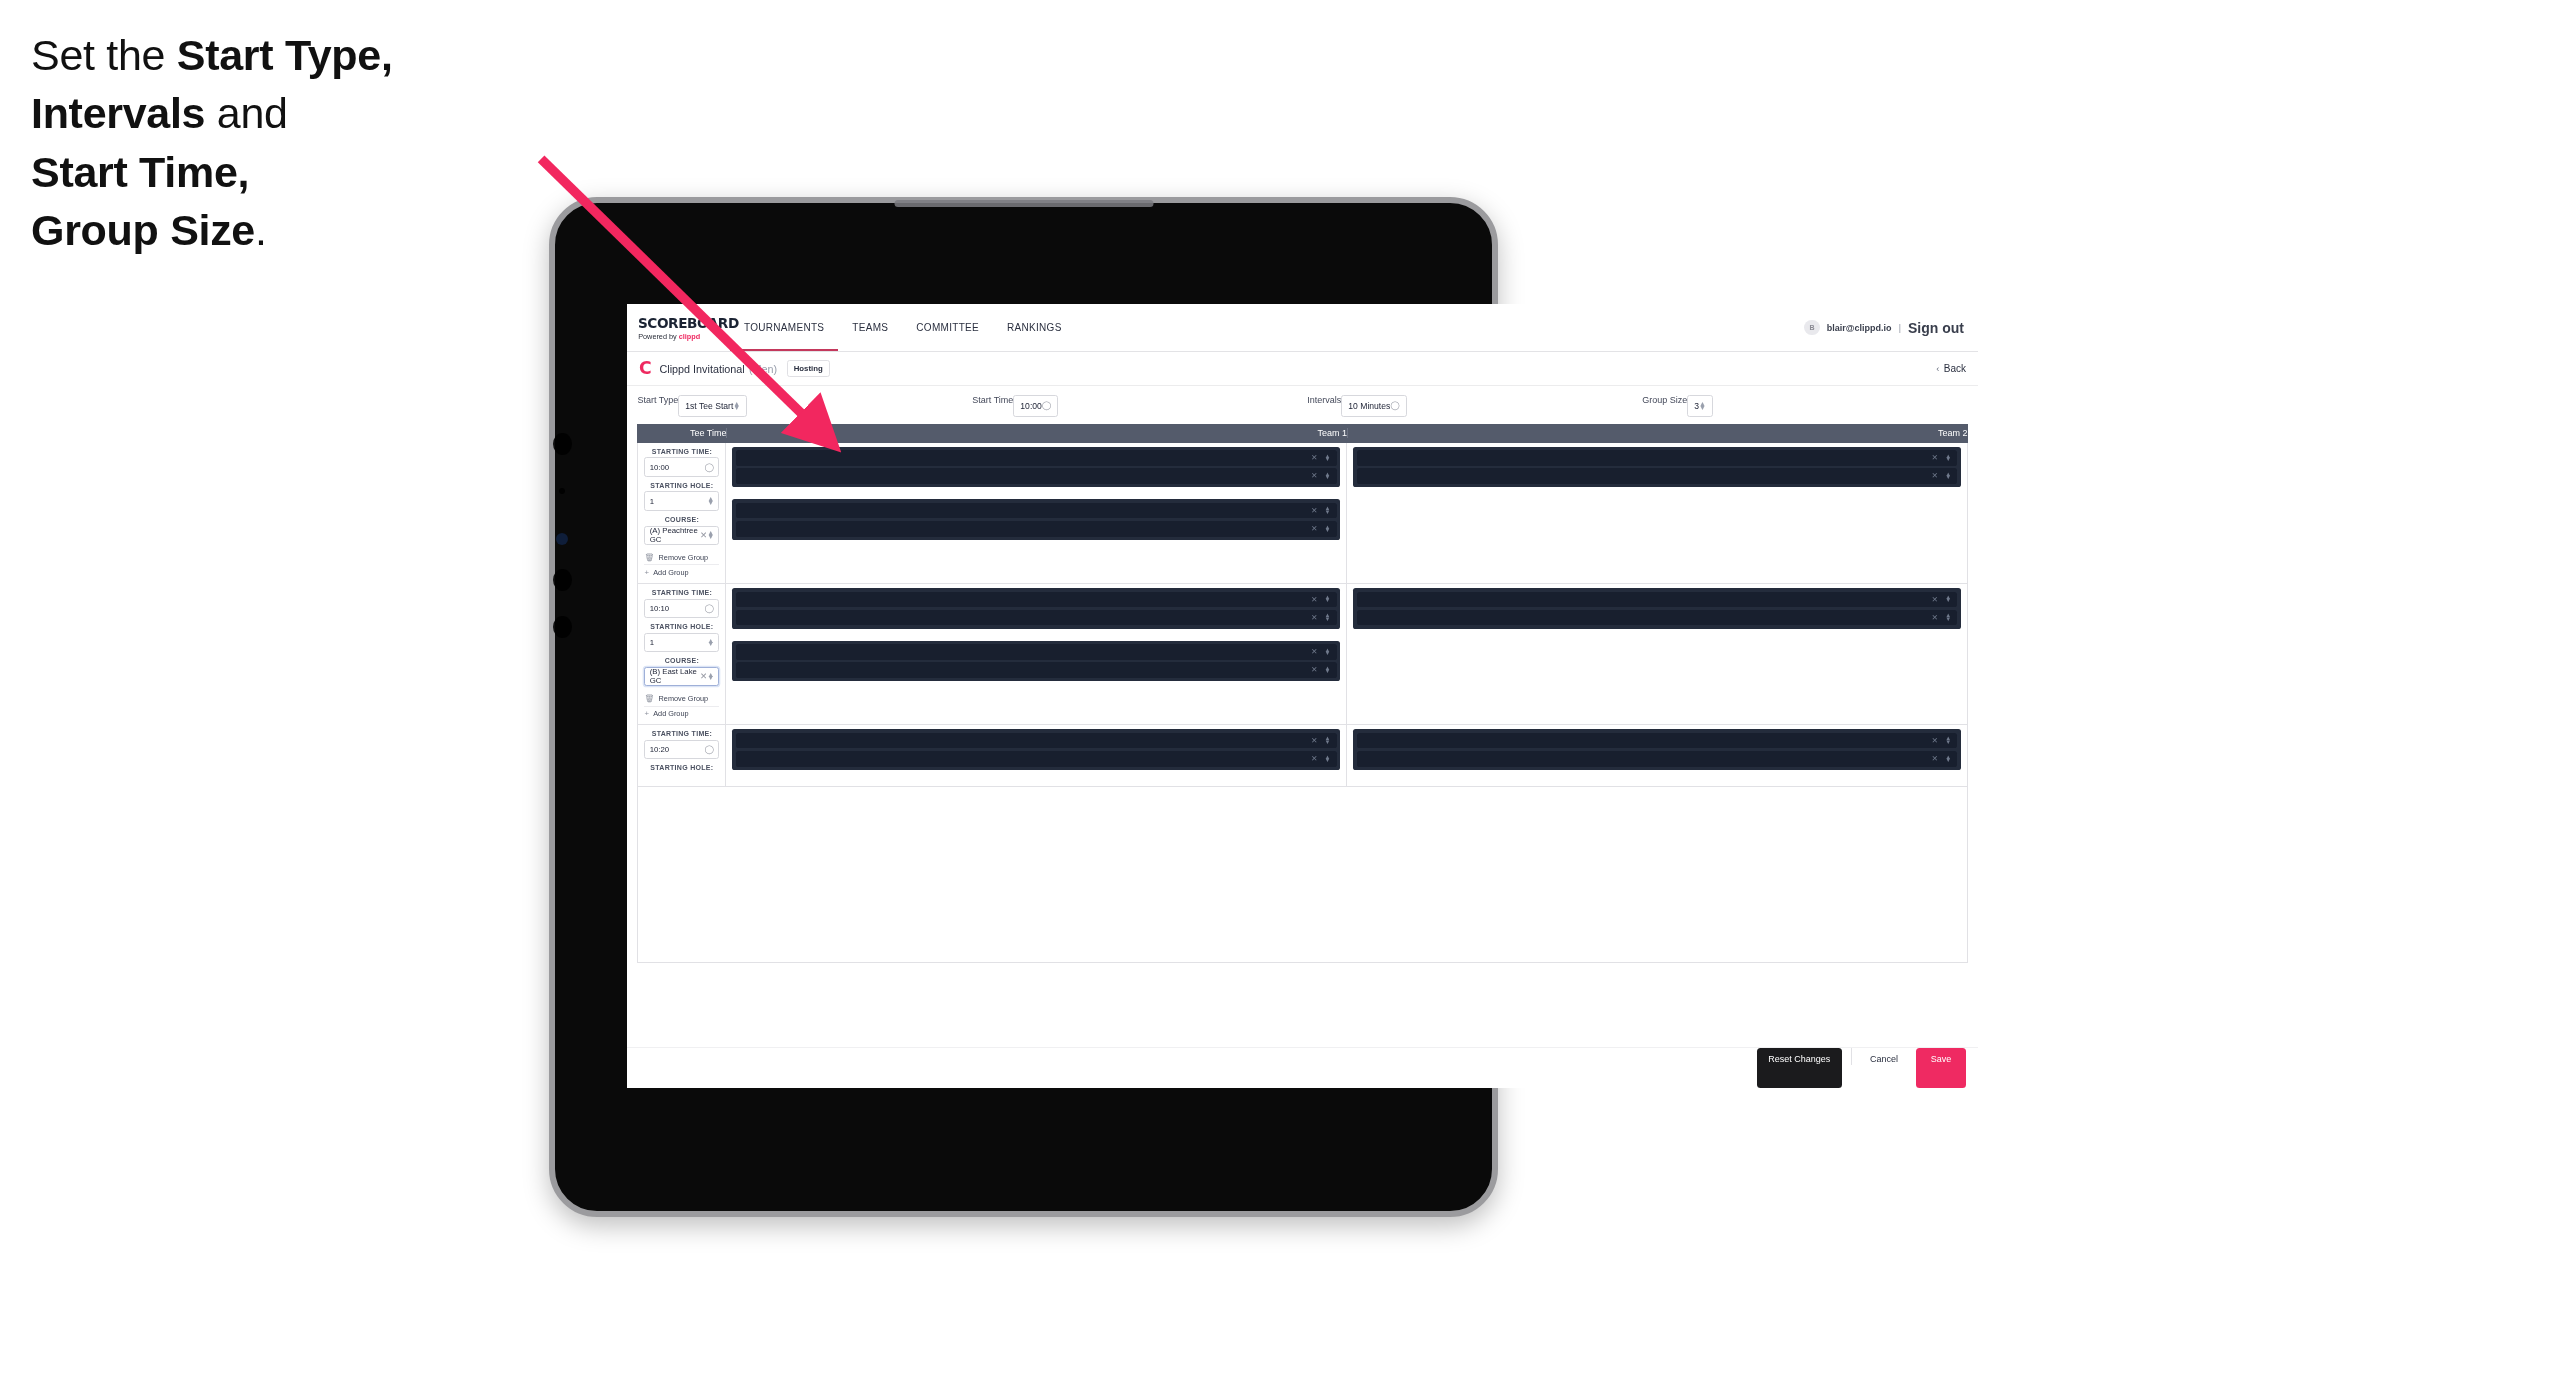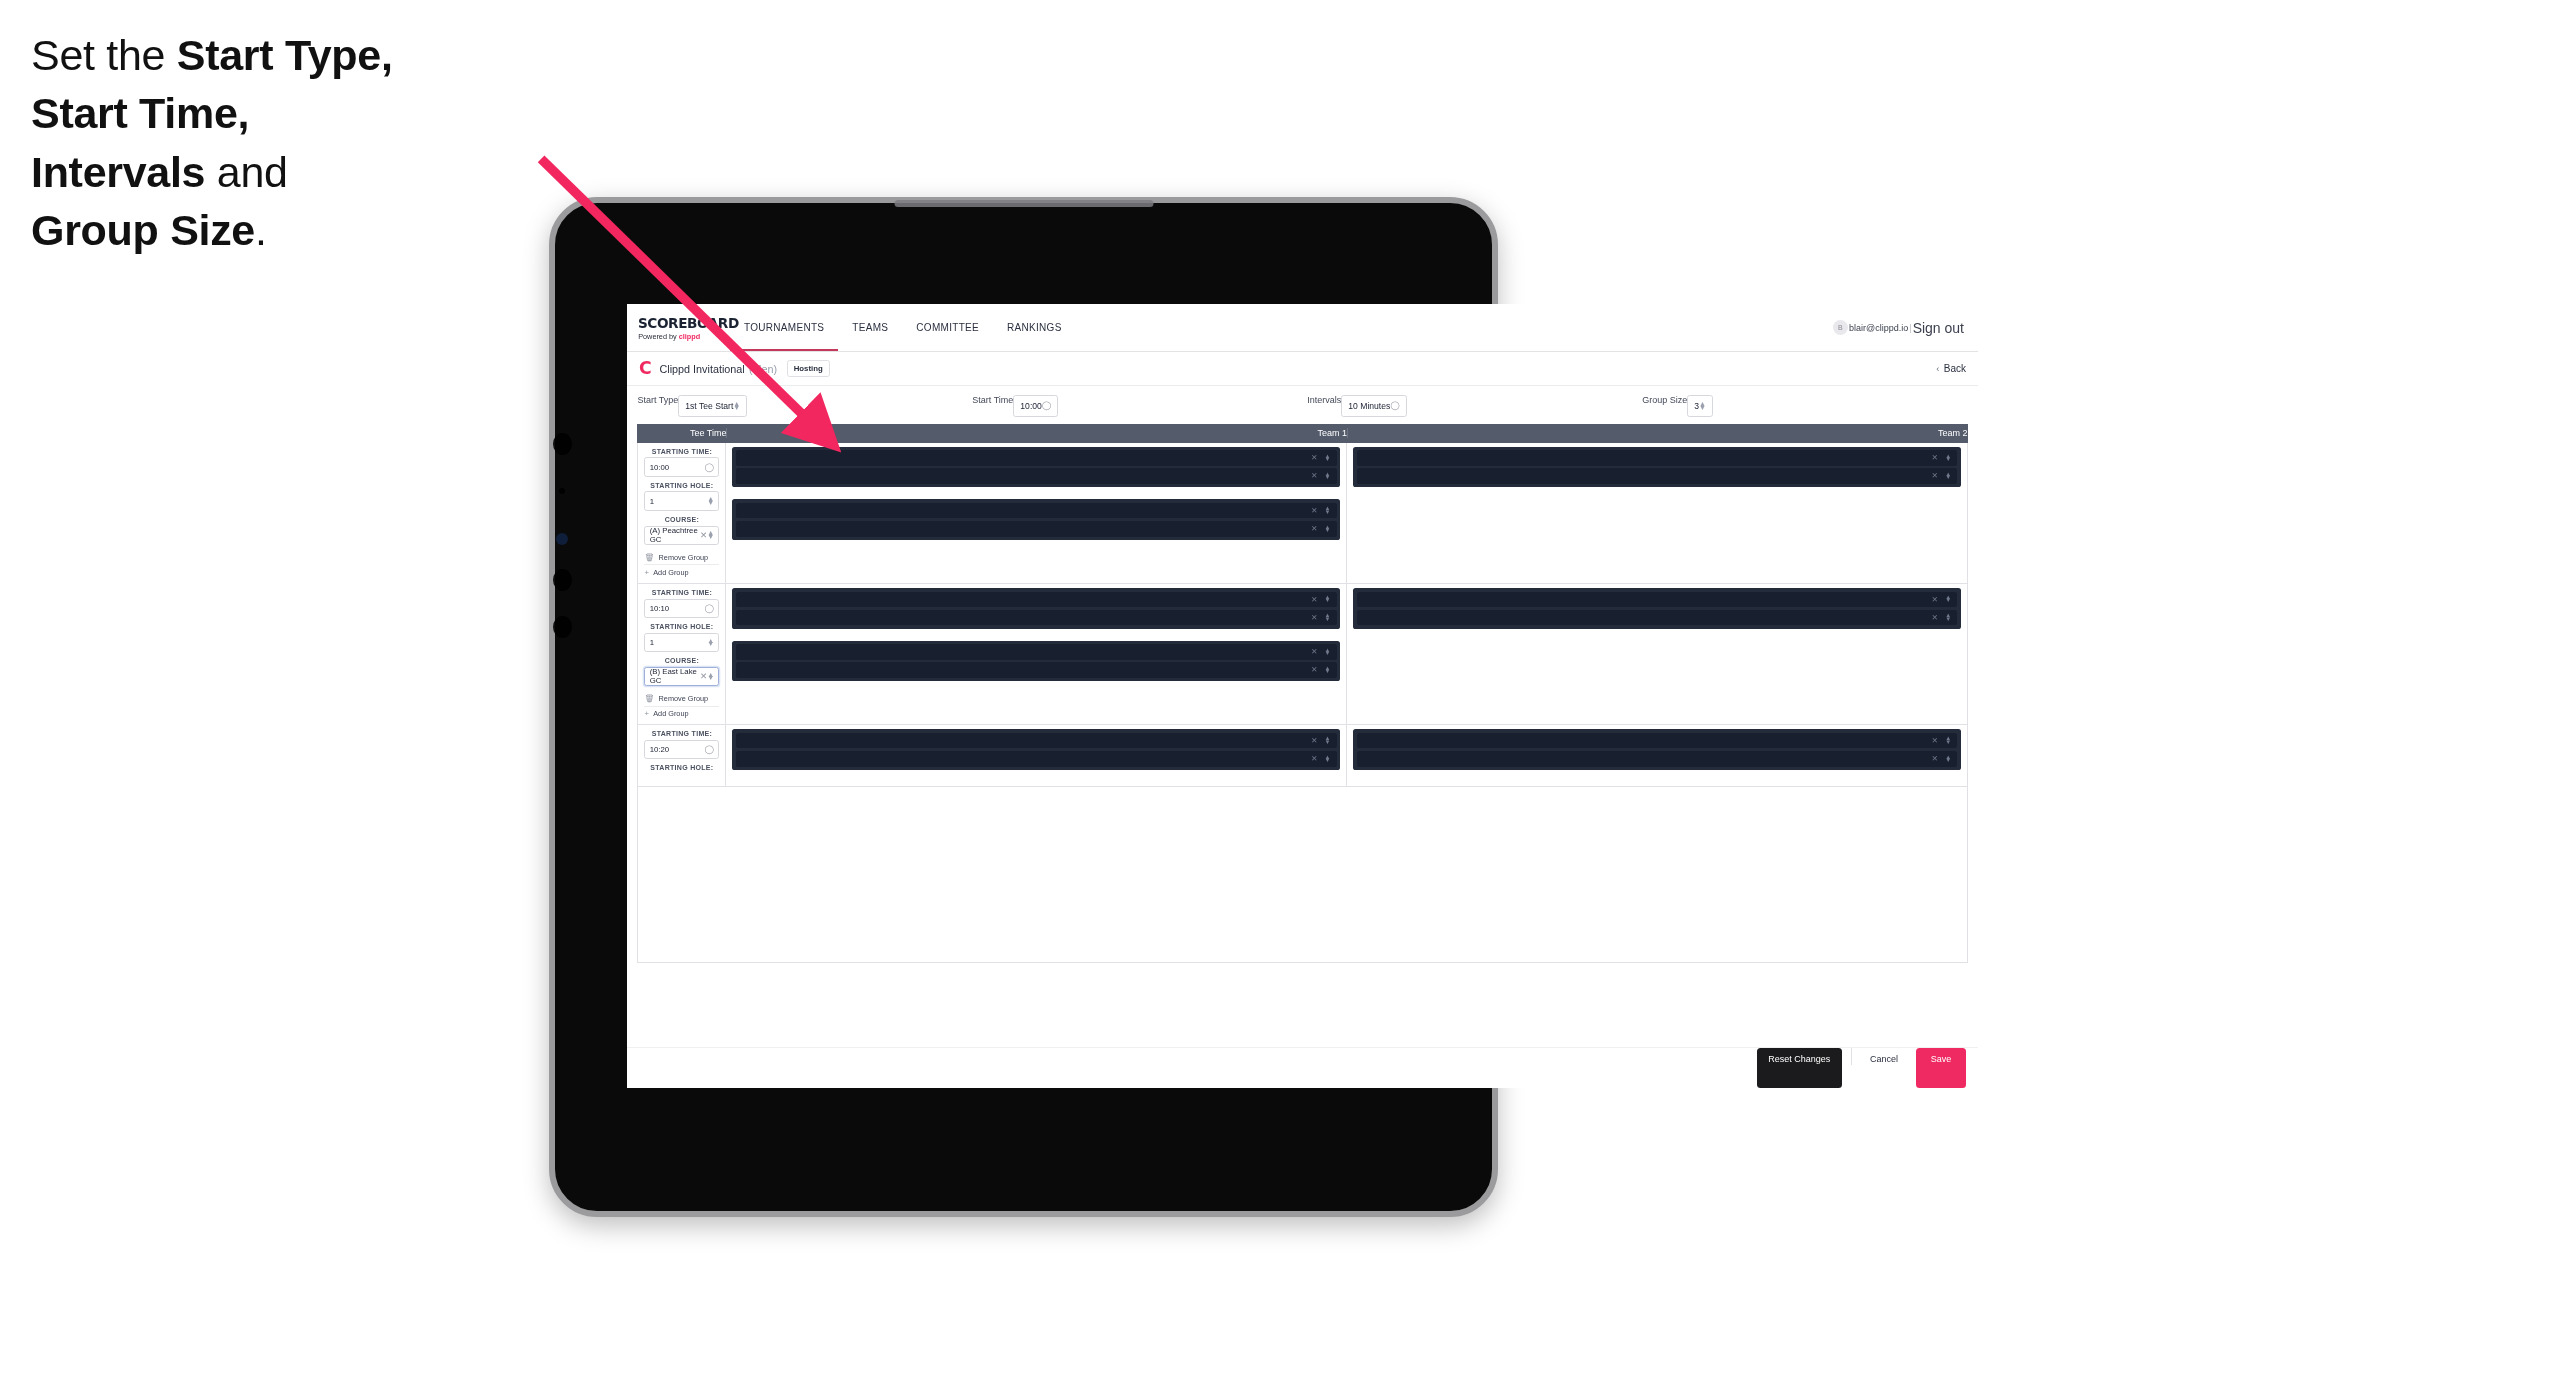--- a/index.html
+++ b/index.html
@@ -52,21 +52,21 @@
         padding-left:11.2px;box-sizing:border-box;}
   .logo-main{font-size:14.7px;font-weight:800;letter-spacing:-0.5px;color:#1b2333;
              font-family:"DejaVu Sans", sans-serif;transform:scaleX(.93);transform-origin:left;}
   .logo-sub{font-size:7.3px;color:#2b2f3a;margin-top:0.9px;}
   .logo-sub .pink{color:#ef2a62;font-weight:700;}
   .nav{display:flex;align-items:stretch;margin-left:12px;}
   .nav-item{display:flex;align-items:center;padding:0 14px;font-size:10px;
             color:#2b3040;letter-spacing:0.3px;cursor:pointer;position:relative;}
   .nav-item.active::after{content:"";position:absolute;left:0;right:0;bottom:0;
             height:2.2px;background:#c4385c;}
-  .user-zone{margin-left:auto;display:flex;align-items:center;padding-right:14px;gap:1px;}
+  .user-zone{margin-left:auto;display:flex;align-items:center;padding-right:14px;gap:7px;font-weight:bold;}
   .avatar{width:15.5px;height:15.5px;border-radius:50%;background:#e9e9ed;
           display:flex;align-items:center;justify-content:center;font-size:7px;color:#8a8a93;}
   .user-email{font-size:9px;color:#3a3f4d;}
   .divider-v{color:#b9bcc4;font-size:9px;}
   .signout{font-size:14px;color:#3a3f4d;cursor:pointer;}
 
   
   .titlebar{height:33px;display:flex;align-items:center;padding:0 12px;
             border-bottom:0.9px solid #ececed;background:#fff;}
   .c-logo{font-size:17.3px;font-weight:800;color:#ee2a60;line-height:1;margin-right:7.8px;
@@ -133,22 +133,22 @@
   .vsep{width:0.9px;height:17.3px;background:#e1e1e5;}
   .btn-cancel{font-size:9px;color:#2b3040;padding:6px 8.6px;cursor:pointer;}
   .btn-save{background:#ef2a62;color:#fff;font-size:9px;border-radius:3.5px;
             padding:6px 14.7px;cursor:pointer;}
 </style>
 </head>
 <body>
 
 <div class="caption">
   <div><span>Set the </span><b>Start Type,</b></div>
+  <div><b>Intervals</b><span> and</span></div>
   <div><b>Start Time,</b></div>
-  <div><b>Intervals</b><span> and</span></div>
   <div><b>Group Size</b><span>.</span></div>
 </div>
 
 <div class="tablet">
   <div class="tablet-topnotch"></div>
   <div class="side-dot d1"></div>
   <div class="side-dot d2"></div>
   <div class="side-dot d3"></div>
   <div class="side-dot d4"></div>
   <div class="side-dot d5"></div>

